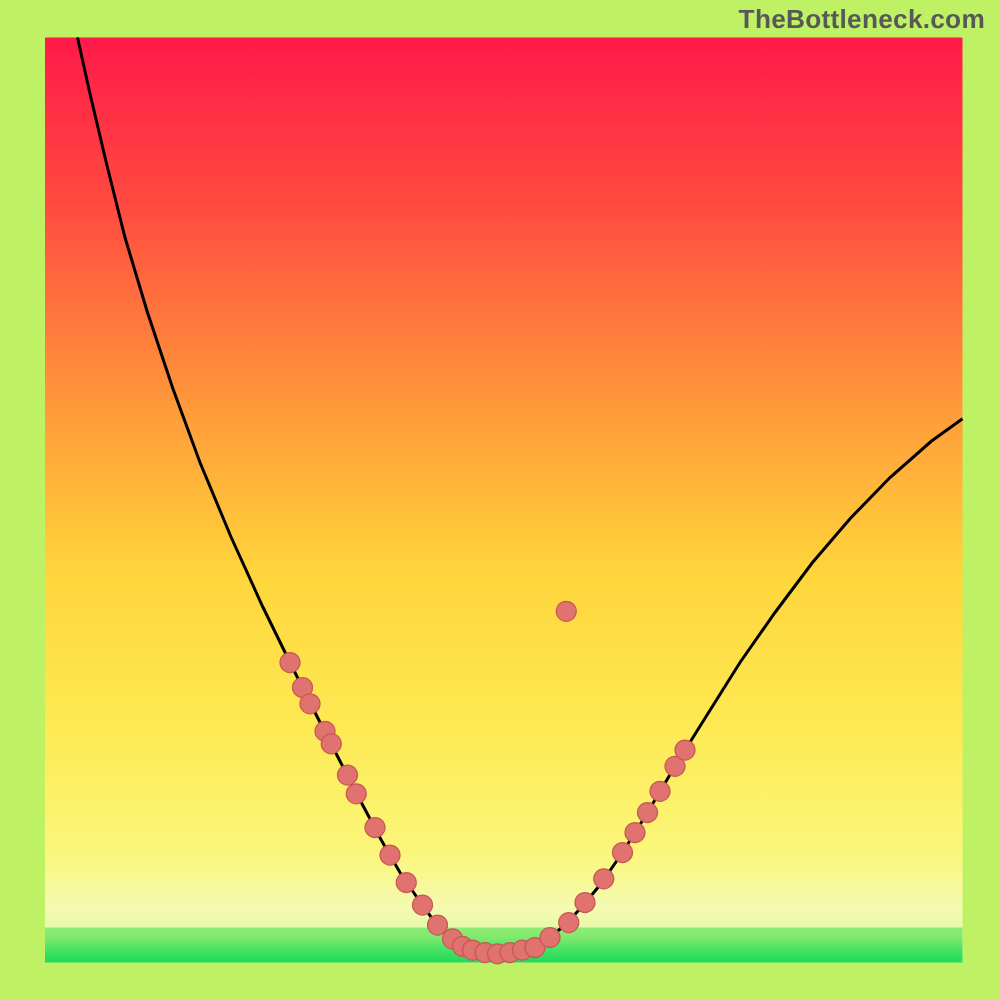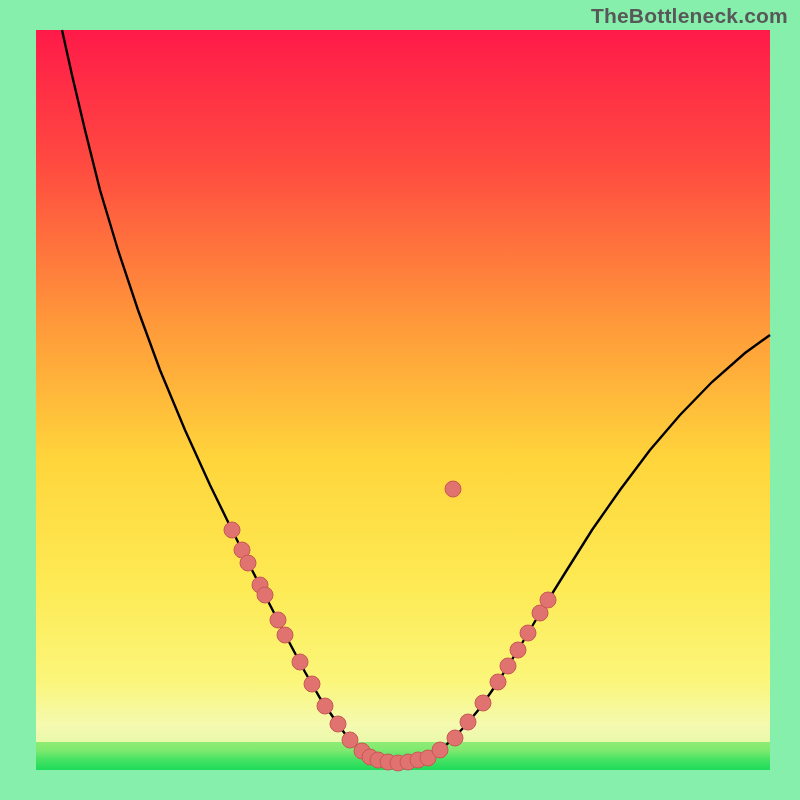--- a/index.html
+++ b/index.html
@@ -10,21 +10,21 @@
     background: #000;
     overflow: hidden;
     font-family: Arial, Helvetica, sans-serif;
   }
   .frame {
     position: absolute;
     top: 0;
     left: 0;
     width: 800px;
     height: 800px;
-    background: #86efac;
+    background: #bef264;
   }
   .watermark {
     position: absolute;
     top: 4px;
     right: 12px;
     color: #585858;
     font-size: 21px;
     font-weight: 600;
     letter-spacing: 0.2px;
     z-index: 50;

